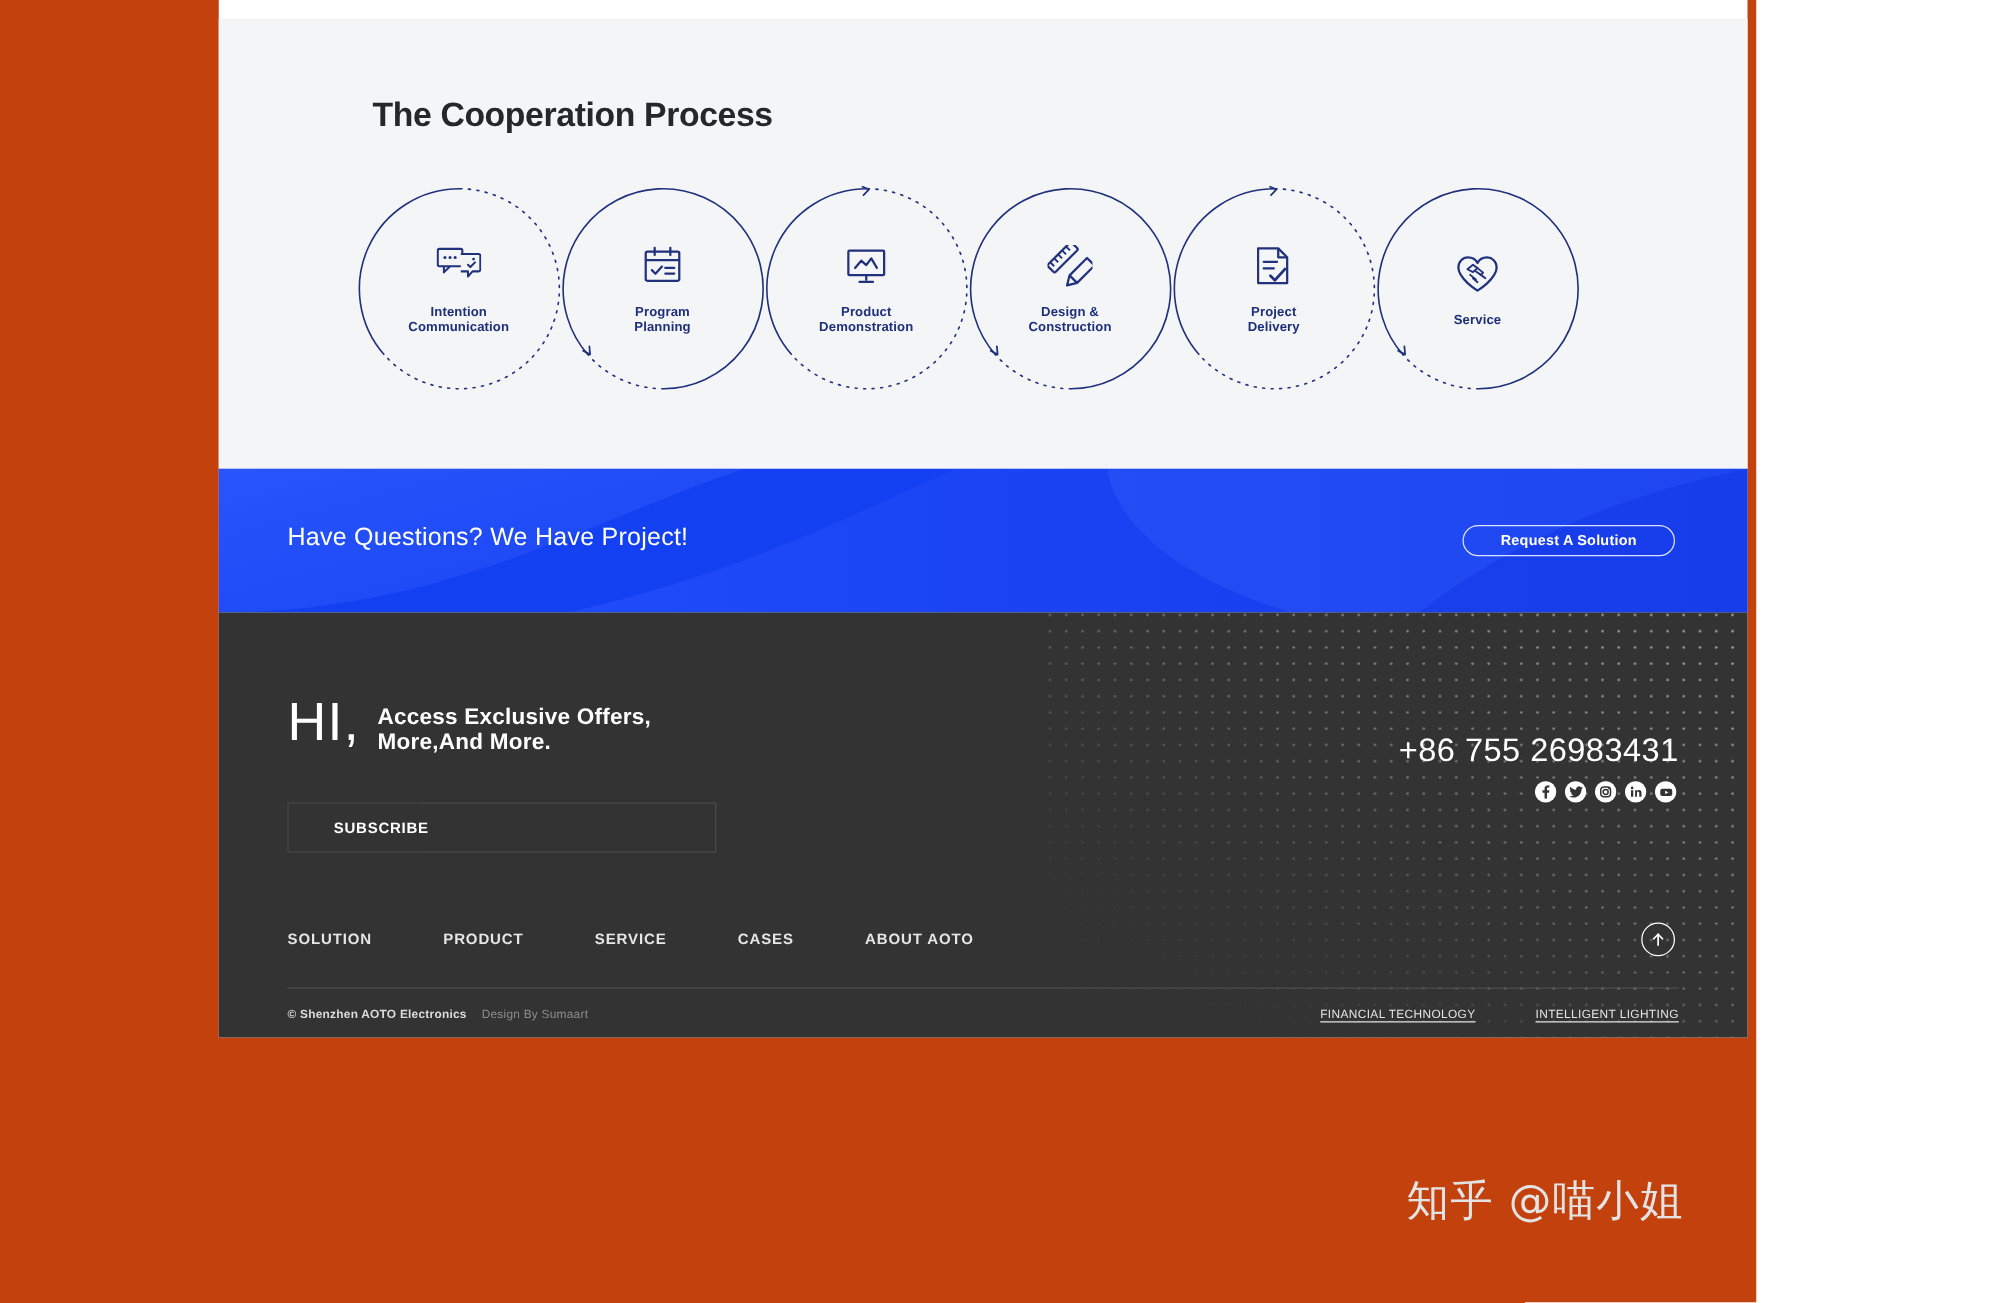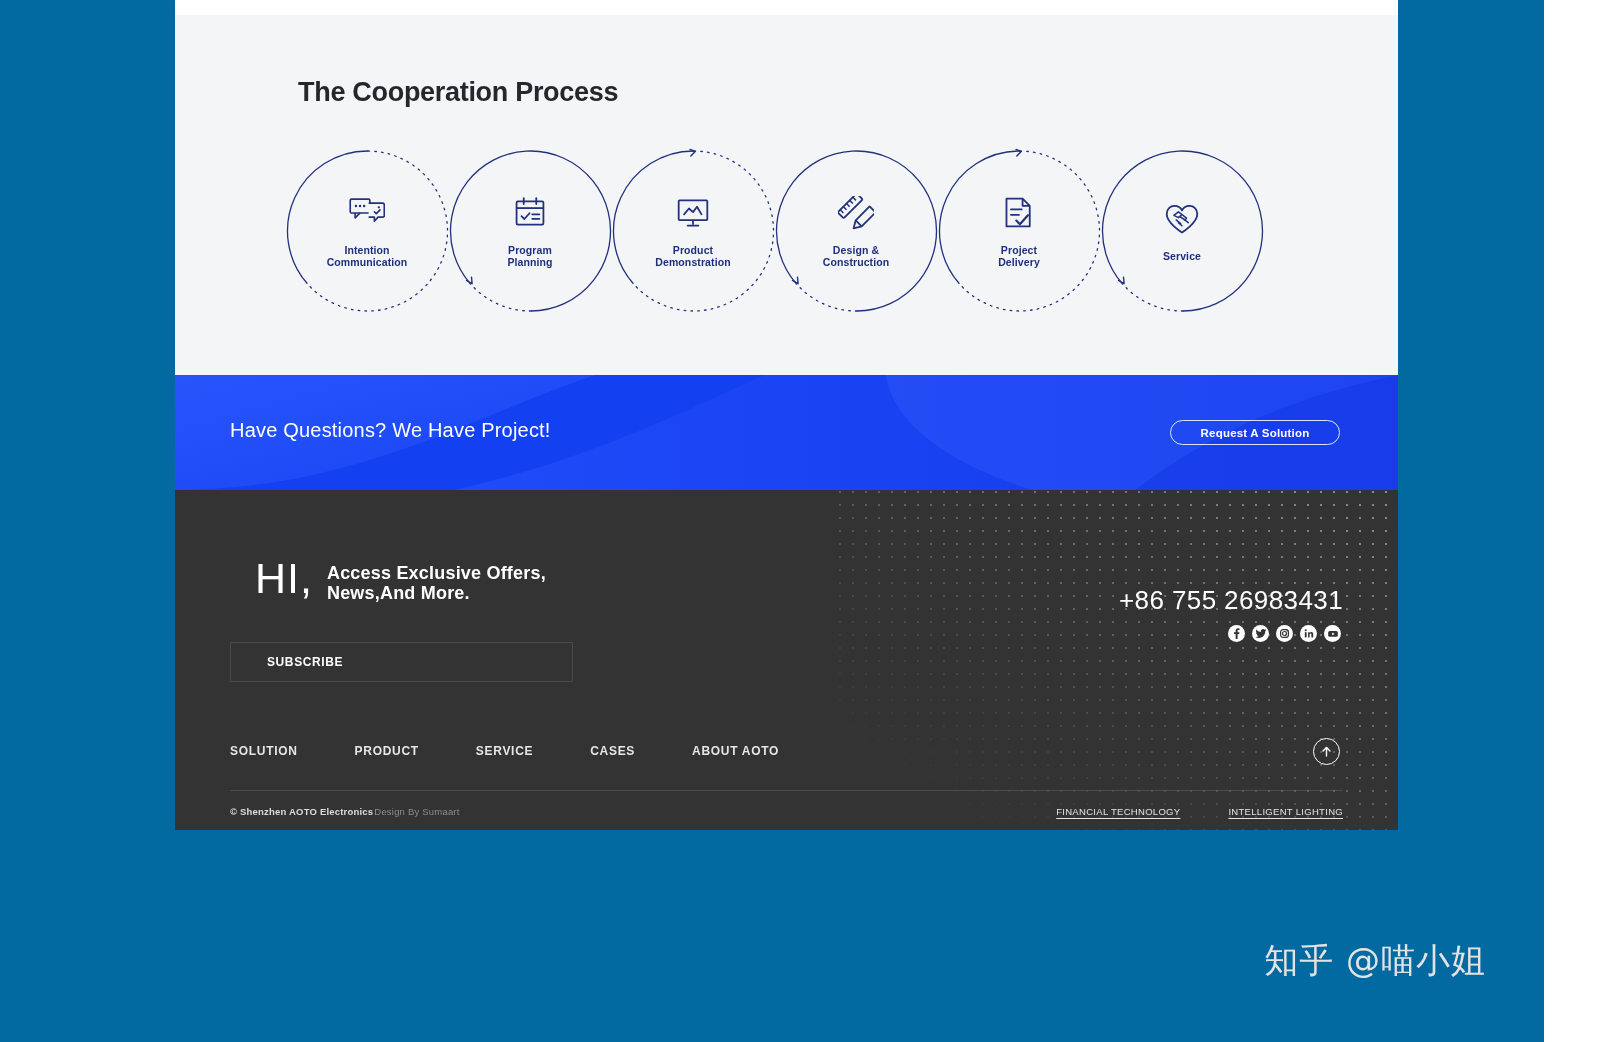--- a/index.html
+++ b/index.html
@@ -4,22 +4,22 @@
 <style>
   * { box-sizing: border-box; margin: 0; padding: 0; }
   html, body {
     width: 1600px; height: 1042px;
     background: #ffffff;
     font-family: "Liberation Sans", sans-serif;
     overflow: hidden;
   }
   #page {
     position: relative;
-    width: 1544px; height: 1042px;
-    background: #0369a1;
+    width: 1405px; height: 1042px;
+    background: #c2410c;
   }
 
   
   .page-col {
     position: absolute;
     left: 175px; top: 0;
     width: 1223px;
     background: #fff;
   }
 
@@ -118,21 +118,20 @@
     width: 560px; height: 340px;
     opacity: .55;
   }
   .footer-inner { position: absolute; inset: 0; }
 
   .hi-row {
     position: absolute;
     left: 55px; top: 68px;
     display: flex;
     align-items: flex-start;
-    margin-left: 25px;
   }
   .hi-word {
     font-size: 43px;
     font-weight: 300;
     color: #ffffff;
     letter-spacing: 1px;
     line-height: 40px;
   }
   .hi-sub {
     margin-left: 14px;
@@ -230,21 +229,21 @@
     left: 55px; right: 55px; top: 300px;
     height: 1px;
     background: rgba(255,255,255,.13);
   }
 
   .copyright {
     position: absolute;
     left: 55px; top: 316px;
     display: flex;
     align-items: baseline;
-    gap: 1px;
+    gap: 12px;
   }
   .copy-main { font-size: 9.5px; font-weight: bold; color: #dcdcdc; letter-spacing: .2px; }
   .copy-sub  { font-size: 9.5px; color: #8d8d8d; letter-spacing: .2px; }
 
   .bottom-links {
     position: absolute;
     right: 55px; top: 316px;
     display: flex;
     gap: 48px;
   }
@@ -457,21 +456,21 @@
         </defs>
         <rect width="560" height="340" fill="url(#dots)" mask="url(#m)"></rect>
       </svg>
 
       <div class="footer-inner">
 
         <div class="hi-row">
           <span class="hi-word">HI,</span>
           <span class="hi-sub">
             <span>Access Exclusive Offers,</span><br>
-            <span>News,And More.</span>
+            <span>More,And More.</span>
           </span>
         </div>
 
         <div class="subscribe-box">
           <button class="subscribe-btn">SUBSCRIBE</button>
         </div>
 
         <div class="phone">+86 755 26983431</div>
 
         <div class="socials">

